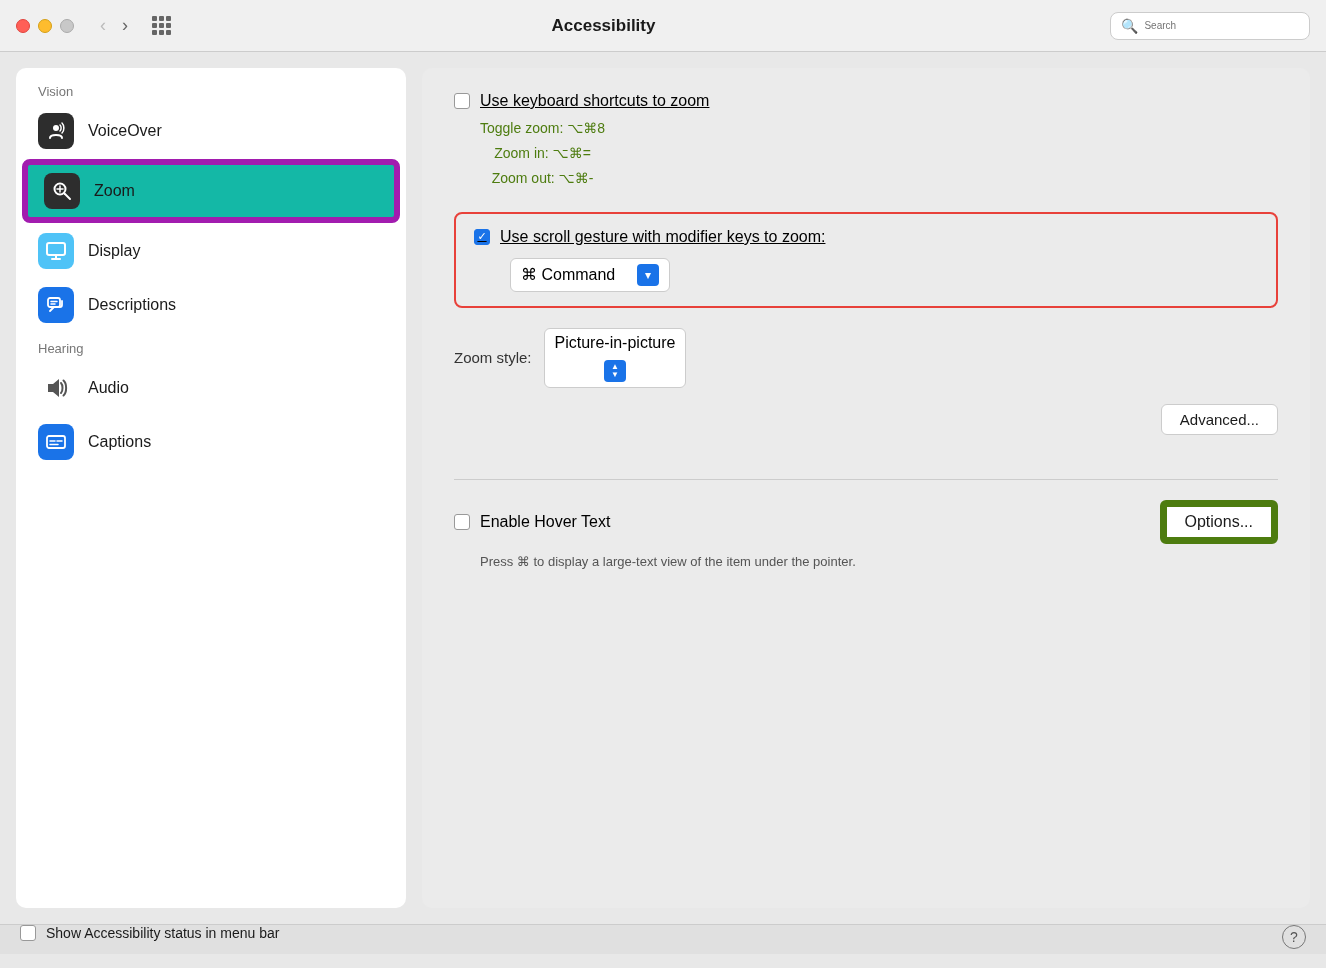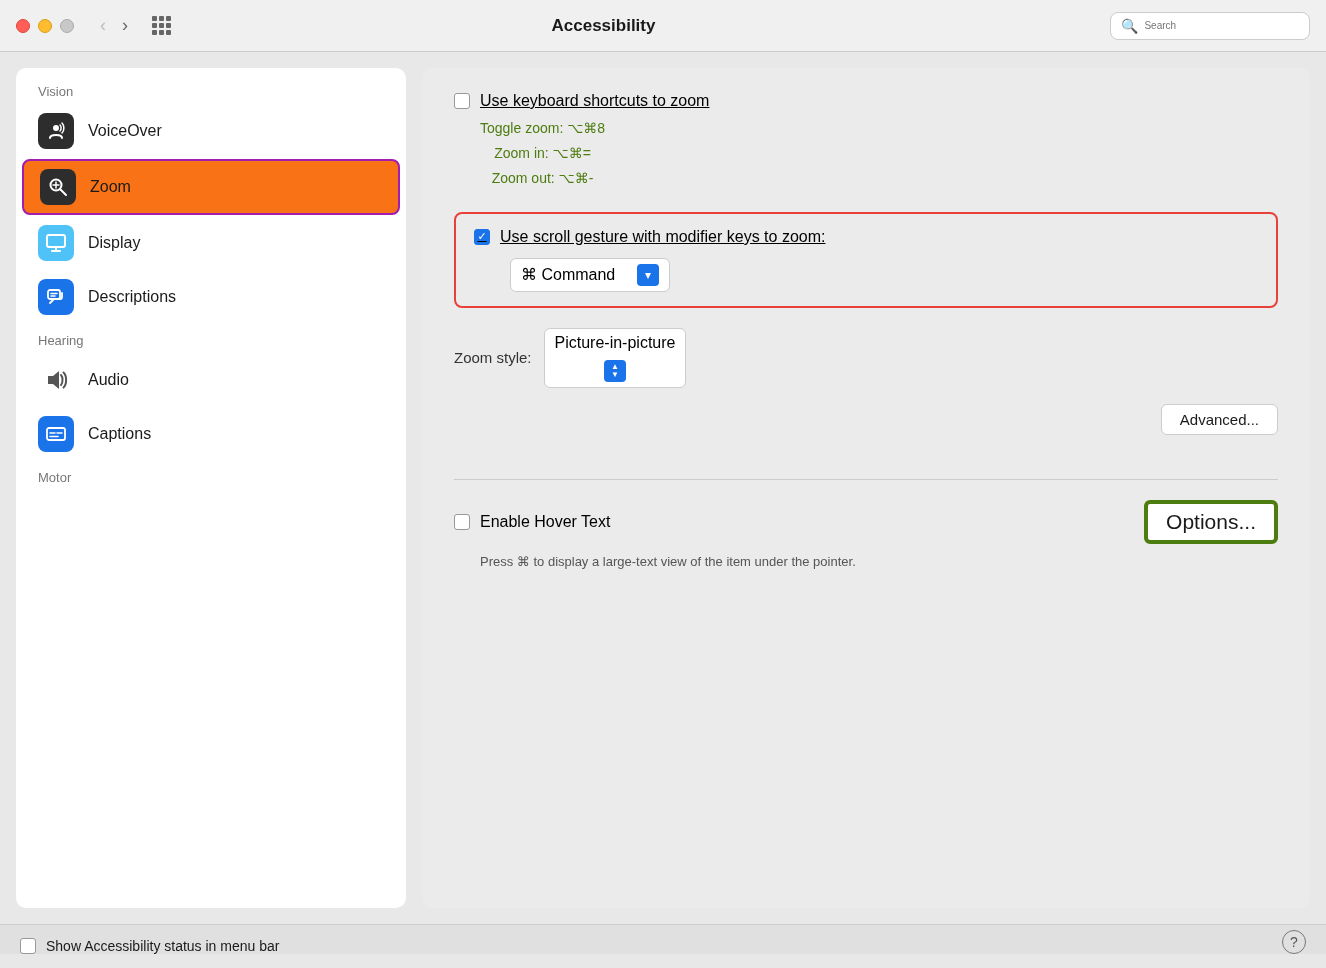--- a/index.html
+++ b/index.html
@@ -116,22 +116,22 @@
     .sidebar-item {
       display: flex;
       align-items: center;
       padding: 8px 16px;
       gap: 14px;
       cursor: pointer;
       border-radius: 8px;
       margin: 2px 6px;
     }
     .sidebar-item.active {
-      background: #f97316;
-      border: 2px solid #a21caf;
+      background: #14b8a6;
+      border: 6px solid #a21caf;
     }
     .icon-blue { background: #1a73e8; }
     .icon-dark { background: #2d2d2d; }
 
     .sidebar-label {
       font-size: 16px;
       color: #1a1a1a;
       font-weight: 400;
     }
 
@@ -291,42 +291,42 @@
 
     
     .hover-text-row {
       display: flex;
       align-items: center;
       gap: 10px;
       margin-bottom: 10px;
     }
     .options-btn {
       background: white;
-      border: 4px solid #4d7c0f;
+      border: 7px solid #4d7c0f;
       border-radius: 6px;
       padding: 6px 18px;
-      font-size: 21px;
+      font-size: 16px;
       cursor: pointer;
       color: #1a1a1a;
       margin-left: auto;
     }
 
     .hover-text-desc {
       font-size: 13px;
       color: #555;
       margin-left: 26px;
     }
 
     
     .bottom-bar {
       height: 30px;
       background: #e0e0e0;
       border-top: 1px solid #ccc;
       display: flex;
-      align-items: flex-end;
+      align-items: flex-start;
       padding: 0 20px;
       gap: 10px;
     }
     .bottom-checkbox {
       width: 16px; height: 16px;
       border: 1.5px solid #999;
       border-radius: 3px;
       background: white;
       cursor: pointer;
     }
@@ -465,21 +465,20 @@
         <svg width="22" height="22" viewBox="0 0 22 22" fill="none">
           <rect x="2" y="5" width="18" height="12" rx="2" stroke="white" stroke-width="1.8" fill="none"></rect>
           <line x1="5" y1="10" x2="10" y2="10" stroke="white" stroke-width="1.5" stroke-linecap="round"></line>
           <line x1="12" y1="10" x2="17" y2="10" stroke="white" stroke-width="1.5" stroke-linecap="round"></line>
           <line x1="5" y1="13.5" x2="13" y2="13.5" stroke="white" stroke-width="1.5" stroke-linecap="round"></line>
         </svg>
       </div>
       <span class="sidebar-label">Captions</span>
     </div>
 
-    <div class="sidebar-section-label">Motor</div>
 
   </div>
 
   <div class="content-panel">
 
     <div class="zoom-shortcuts">
       <div class="checkbox-row">
         <div class="checkbox"></div>
         <span>Use keyboard shortcuts to zoom</span>
       </div>

